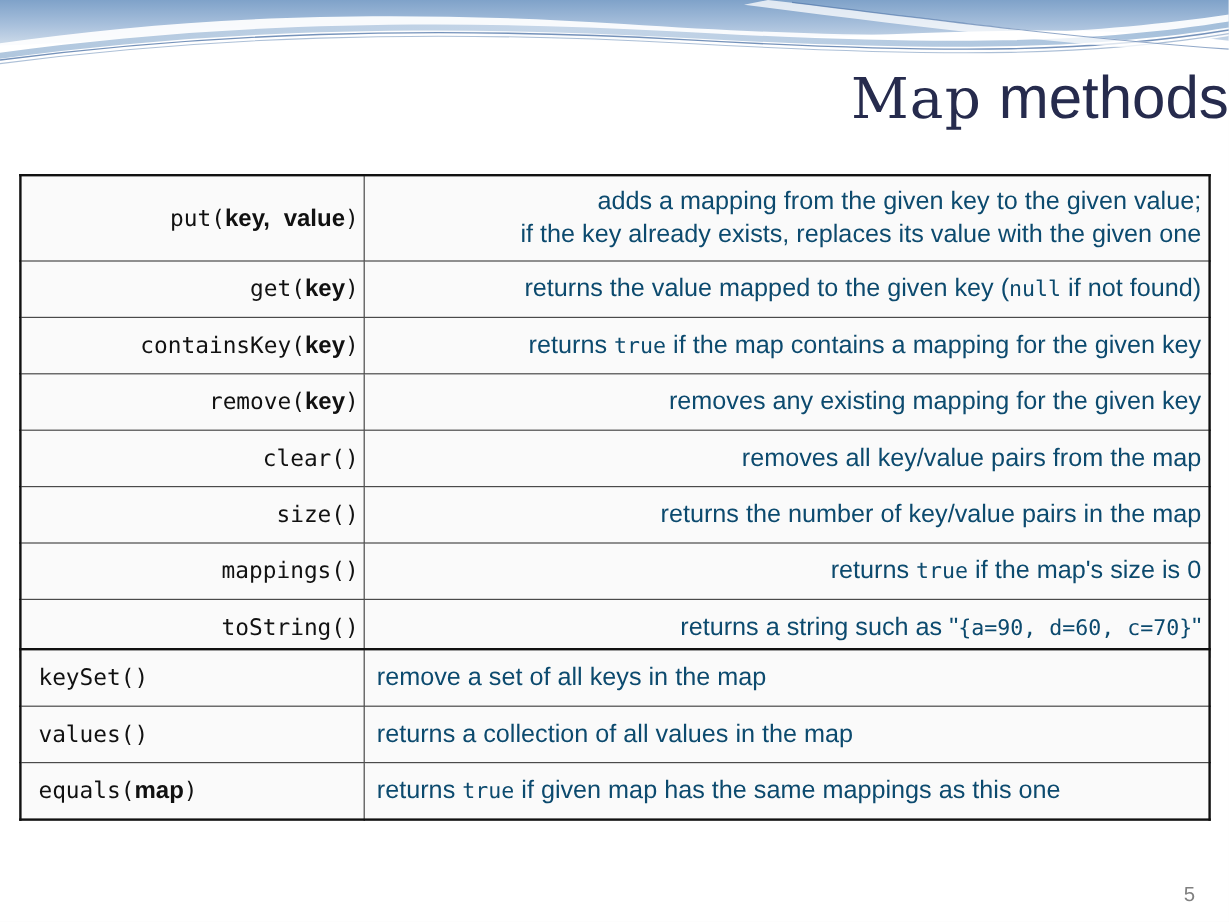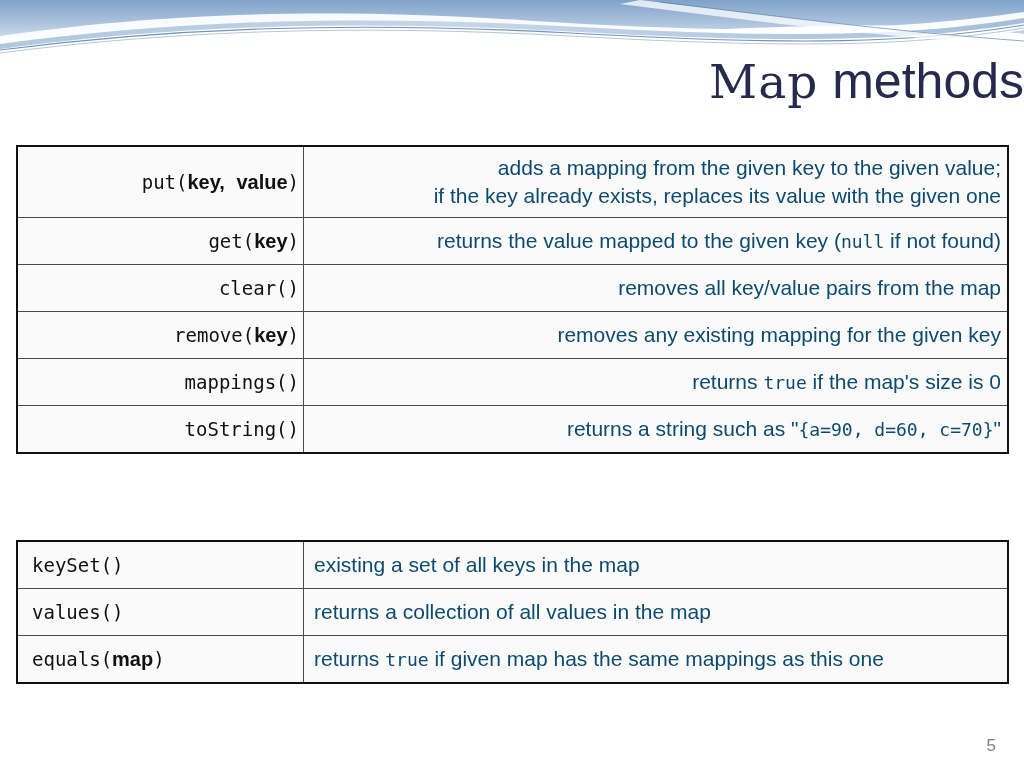--- a/index.html
+++ b/index.html
@@ -143,43 +143,51 @@
   <tbody>
       <tr class="row-tall">
         <td class="sig-cell"><span>put(</span><span class="param">key,</span> <span class="param">value</span><span>)</span></td>
         <td class="desc-cell"><span>adds a mapping from the given key to the given value;</span><br><span>if the key already exists, replaces its value with the given one</span></td>
       </tr>
       <tr class="row-std">
         <td class="sig-cell"><span>get(</span><span class="param">key</span><span>)</span></td>
         <td class="desc-cell"><span>returns the value mapped to the given key (</span><span class="code">null</span><span> if not found)</span></td>
       </tr>
       <tr class="row-std">
+        <td class="sig-cell"><span>containsKey(</span><span class="param">key</span><span>)</span></td>
+        <td class="desc-cell"><span>returns </span><span class="code">true</span><span> if the map contains a mapping for the given key</span></td>
+      </tr>
+      <tr class="row-std">
+        <td class="sig-cell"><span>remove(</span><span class="param">key</span><span>)</span></td>
+        <td class="desc-cell"><span>removes any existing mapping for the given key</span></td>
+      </tr>
+      <tr class="row-std">
         <td class="sig-cell"><span>clear()</span></td>
         <td class="desc-cell"><span>removes all key/value pairs from the map</span></td>
       </tr>
       <tr class="row-std">
-        <td class="sig-cell"><span>remove(</span><span class="param">key</span><span>)</span></td>
-        <td class="desc-cell"><span>removes any existing mapping for the given key</span></td>
+        <td class="sig-cell"><span>size()</span></td>
+        <td class="desc-cell"><span>returns the number of key/value pairs in the map</span></td>
       </tr>
       <tr class="row-std">
         <td class="sig-cell"><span>mappings()</span></td>
         <td class="desc-cell"><span>returns </span><span class="code">true</span><span> if the map's size is 0</span></td>
       </tr>
       <tr class="row-std">
         <td class="sig-cell"><span>toString()</span></td>
         <td class="desc-cell"><span>returns a string such as "</span><span class="code">{a=90, d=60, c=70}</span><span>"</span></td>
       </tr>
     </tbody>
 </table>
 
 <table class="method-table" id="table-views">
   <tbody>
       <tr class="row-std">
         <td class="sig-cell"><span>keySet()</span></td>
-        <td class="desc-cell"><span>existing a set of all keys in the map</span></td>
+        <td class="desc-cell"><span>remove a set of all keys in the map</span></td>
       </tr>
       <tr class="row-std">
         <td class="sig-cell"><span>values()</span></td>
         <td class="desc-cell"><span>returns a collection of all values in the map</span></td>
       </tr>
       <tr class="row-std">
         <td class="sig-cell"><span>equals(</span><span class="param">map</span><span>)</span></td>
         <td class="desc-cell"><span>returns </span><span class="code">true</span><span> if given map has the same mappings as this one</span></td>
       </tr>
     </tbody>

